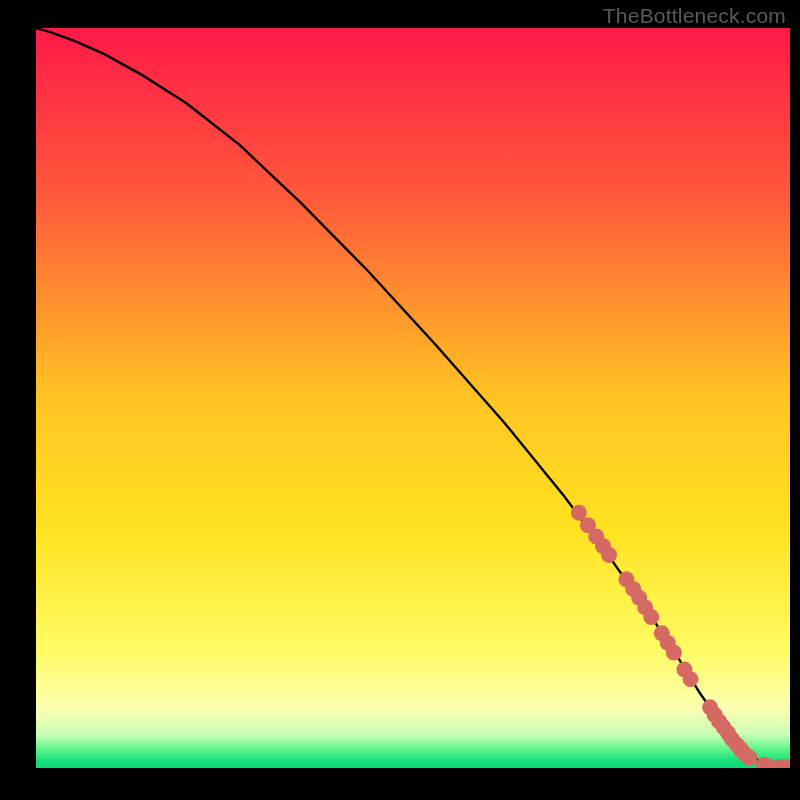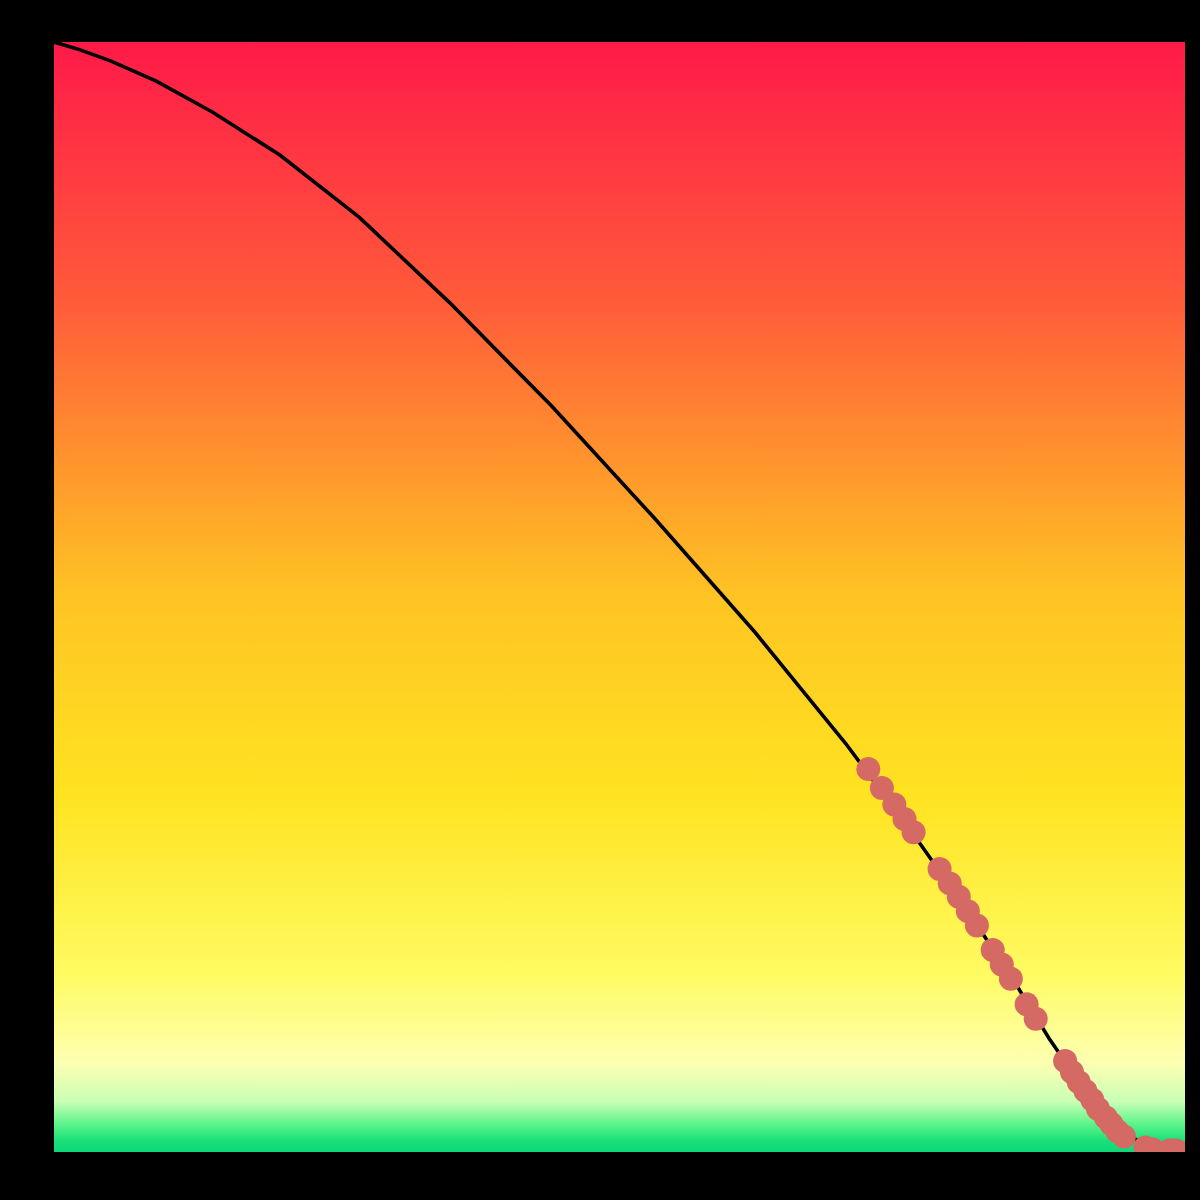--- a/index.html
+++ b/index.html
@@ -38,20 +38,21 @@
   svg.plot {
     width: 100%;
     height: 100%;
     display: block;
   }
 </style>
 </head>
 <body>
 
 <div class="frame">
+  <div class="watermark">TheBottleneck.com</div>
 
   <div class="plot-wrap">
     <svg class="plot" viewBox="0 0 1000 1000" preserveAspectRatio="none">
       <defs>
         <linearGradient id="bg-grad" x1="0" y1="0" x2="0" y2="1">
             <stop offset="0%" stop-color="#ff1a48"></stop>
             <stop offset="23%" stop-color="#ff5a3a"></stop>
             <stop offset="50%" stop-color="#ffc423"></stop>
             <stop offset="68%" stop-color="#ffe321"></stop>
             <stop offset="84%" stop-color="#fffb62"></stop>

